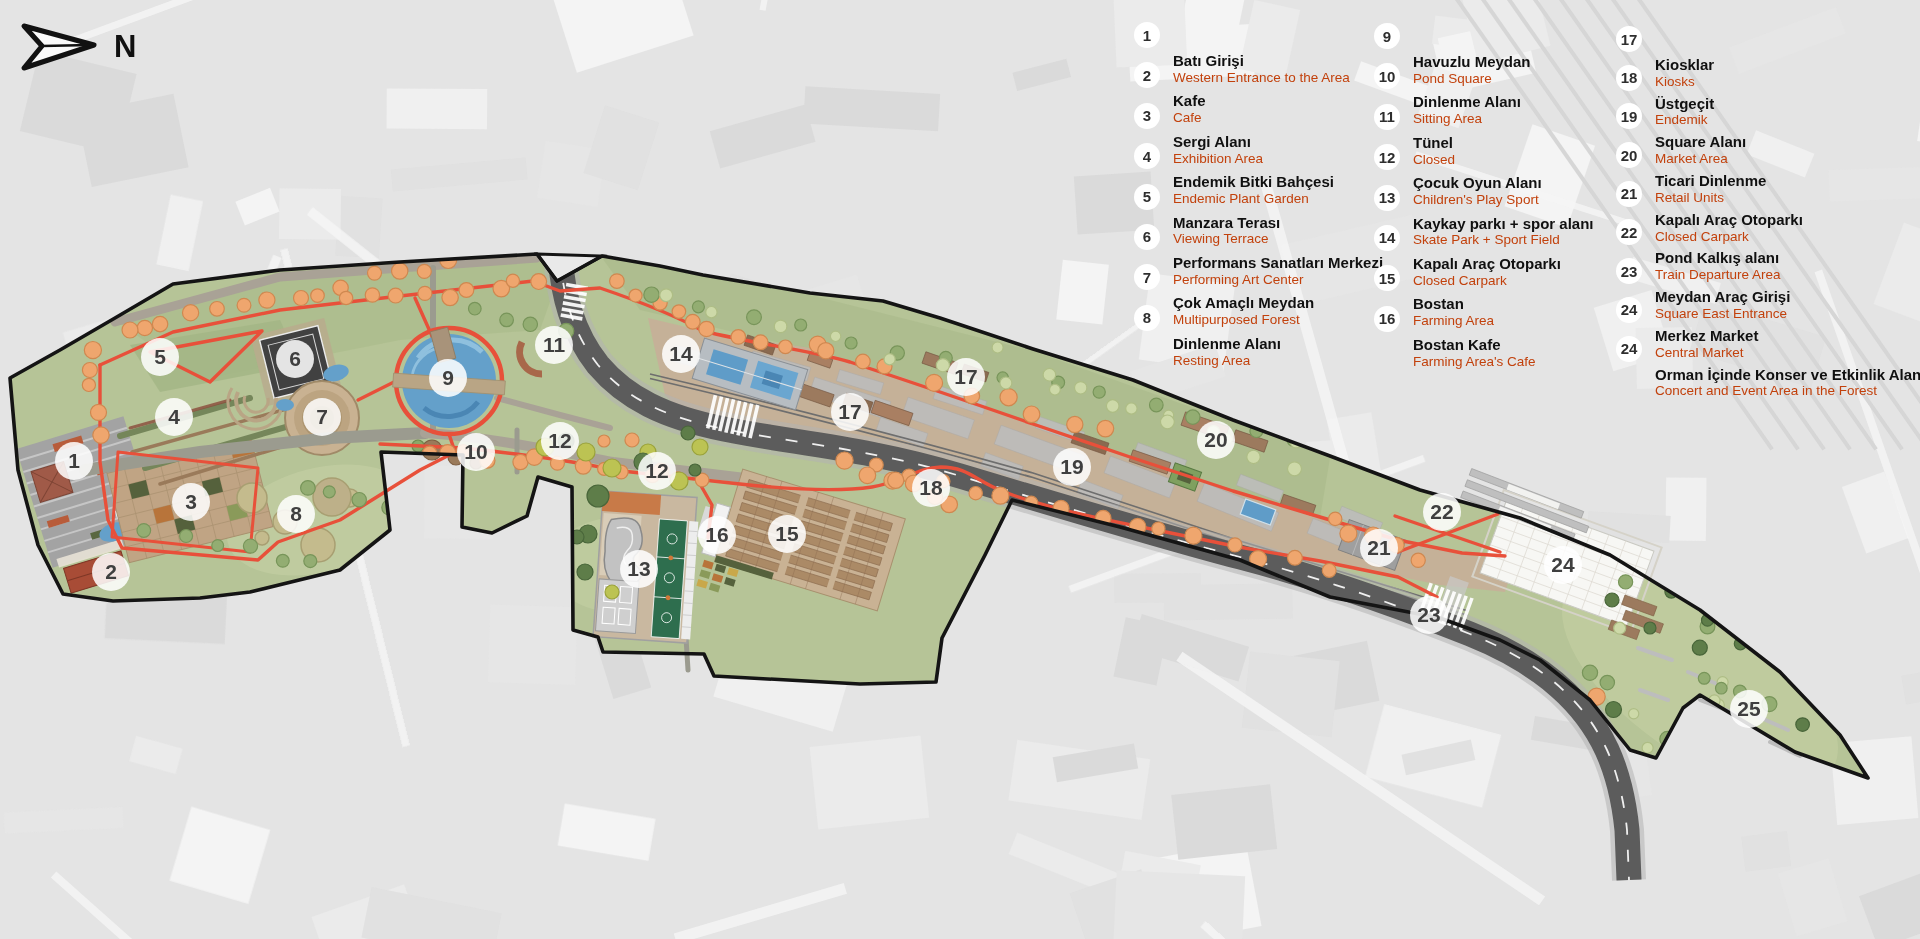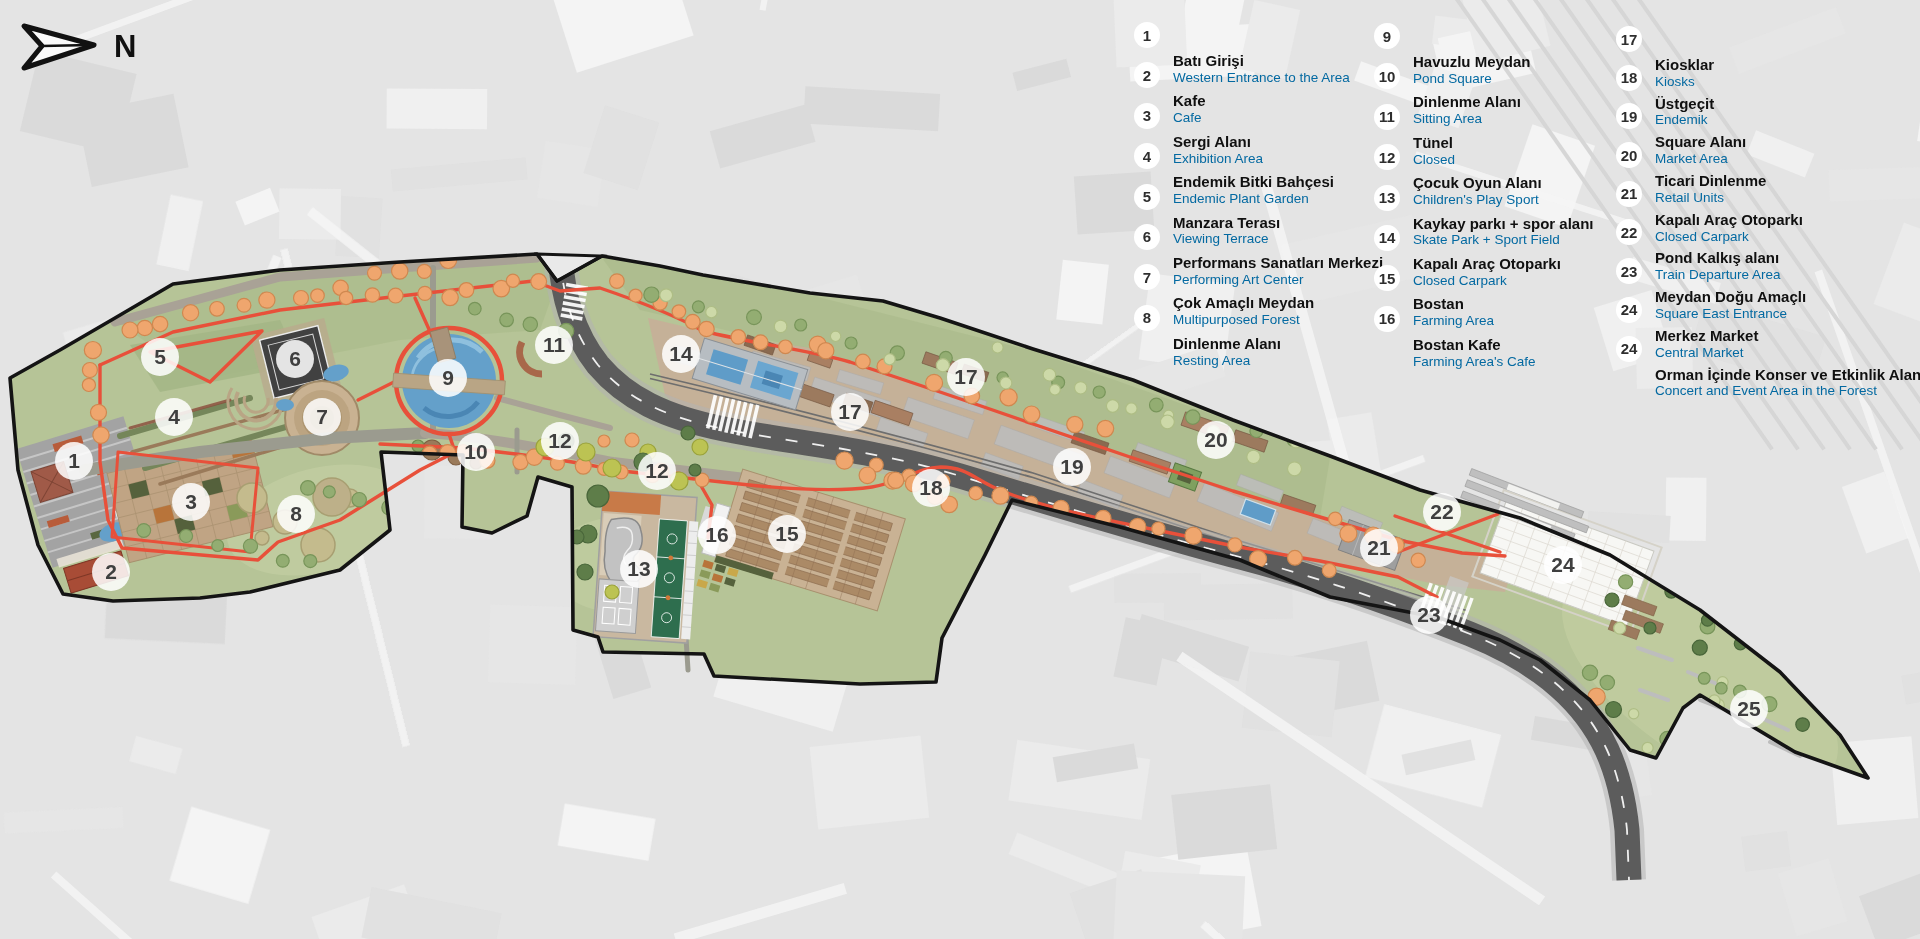--- a/index.html
+++ b/index.html
@@ -19,21 +19,21 @@
   .lcol.c1{left:1134px;top:20px;}
   .lcol.c2{left:1374px;top:21px;}
   .lcol.c3{left:1616px;top:24px;}
   .lrow{display:flex;align-items:flex-start;height:40.4px;box-sizing:border-box;}
   .lcol.c3 .lrow{height:38.7px;}
   .lnum{width:26px;height:26px;border-radius:50%;background:#fff;flex:none;
         display:flex;align-items:center;justify-content:center;
         font-size:15px;font-weight:bold;color:#2e2e2e;margin-right:13px;margin-top:2px;}
   .ltxt{line-height:1.12;white-space:nowrap;}
   .ltitle{display:block;font-weight:bold;font-size:15px;color:#101010;margin-top:33px;}
-  .lsub{display:block;font-size:13.5px;color:#0369a1;}
+  .lsub{display:block;font-size:13.5px;color:#c2410c;}
 </style>
 </head>
 <body>
 
 <div class="stage">
 
   <svg class="plan" width="1920" height="939" viewBox="0 0 1920 939">
     <defs>
       <path id="parkShape" d="M10,378 L60,350 L115,318 L173,284 L280,270 L400,262 L537,254 L557,281 L602,256 L660,266 L703,275 L810,293 L883,301 L940,318 L1033,349 L1133,380 L1233,420 L1330,456 L1420,490 L1520,518 L1610,555 L1700,610 L1780,672 L1840,735 L1868,778 L1795,752 L1700,695 L1683,708 L1656,758 L1630,750 L1590,700 L1540,660 L1500,640 L1440,618 L1330,597 L1240,560 L1120,527 L1012,500 L985,555 L942,638 L936,682 L860,684 L714,676 L704,654 L603,652 L598,637 L573,630 L572,487 L538,477 L527,516 L492,533 L462,527 L463,455 L381,452 L390,530 L340,570 L250,592 L200,598 L113,601 L63,594 L38,545 L18,470 Z"></path>
       <clipPath id="parkClip">
@@ -1035,21 +1035,21 @@
     <div class="lrow">
         <span class="lnum">22</span>
         <span class="ltxt">
           <b class="ltitle">Pond Kalkış alanı</b>
           <span class="lsub">Train Departure Area</span>
         </span>
       </div>
     <div class="lrow">
         <span class="lnum">23</span>
         <span class="ltxt">
-          <b class="ltitle">Meydan Doğu Amaçlı</b>
+          <b class="ltitle">Meydan Araç Girişi</b>
           <span class="lsub">Square East Entrance</span>
         </span>
       </div>
     <div class="lrow">
         <span class="lnum">24</span>
         <span class="ltxt">
           <b class="ltitle">Merkez Market</b>
           <span class="lsub">Central Market</span>
         </span>
       </div>

